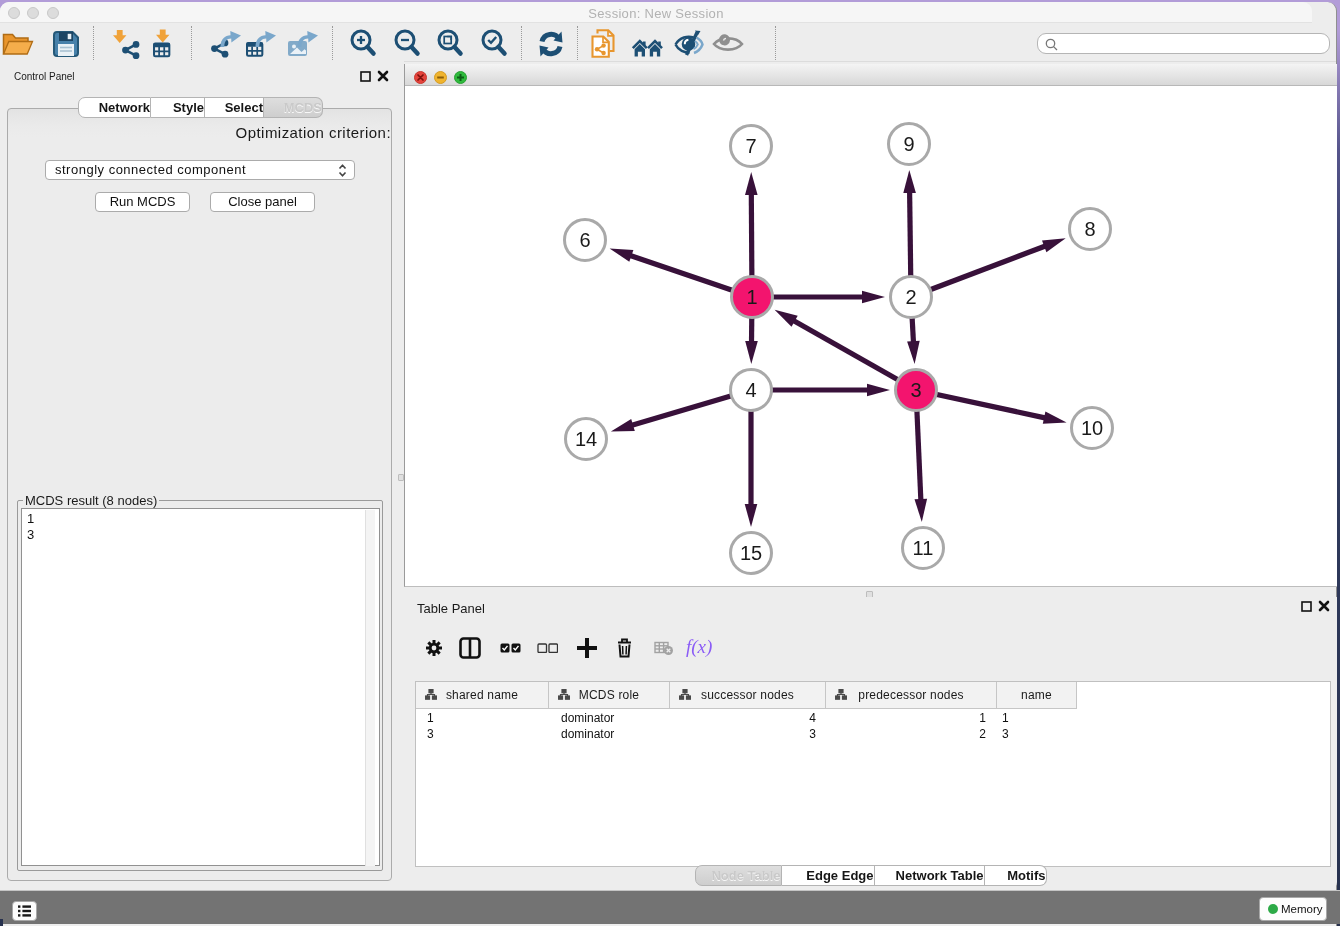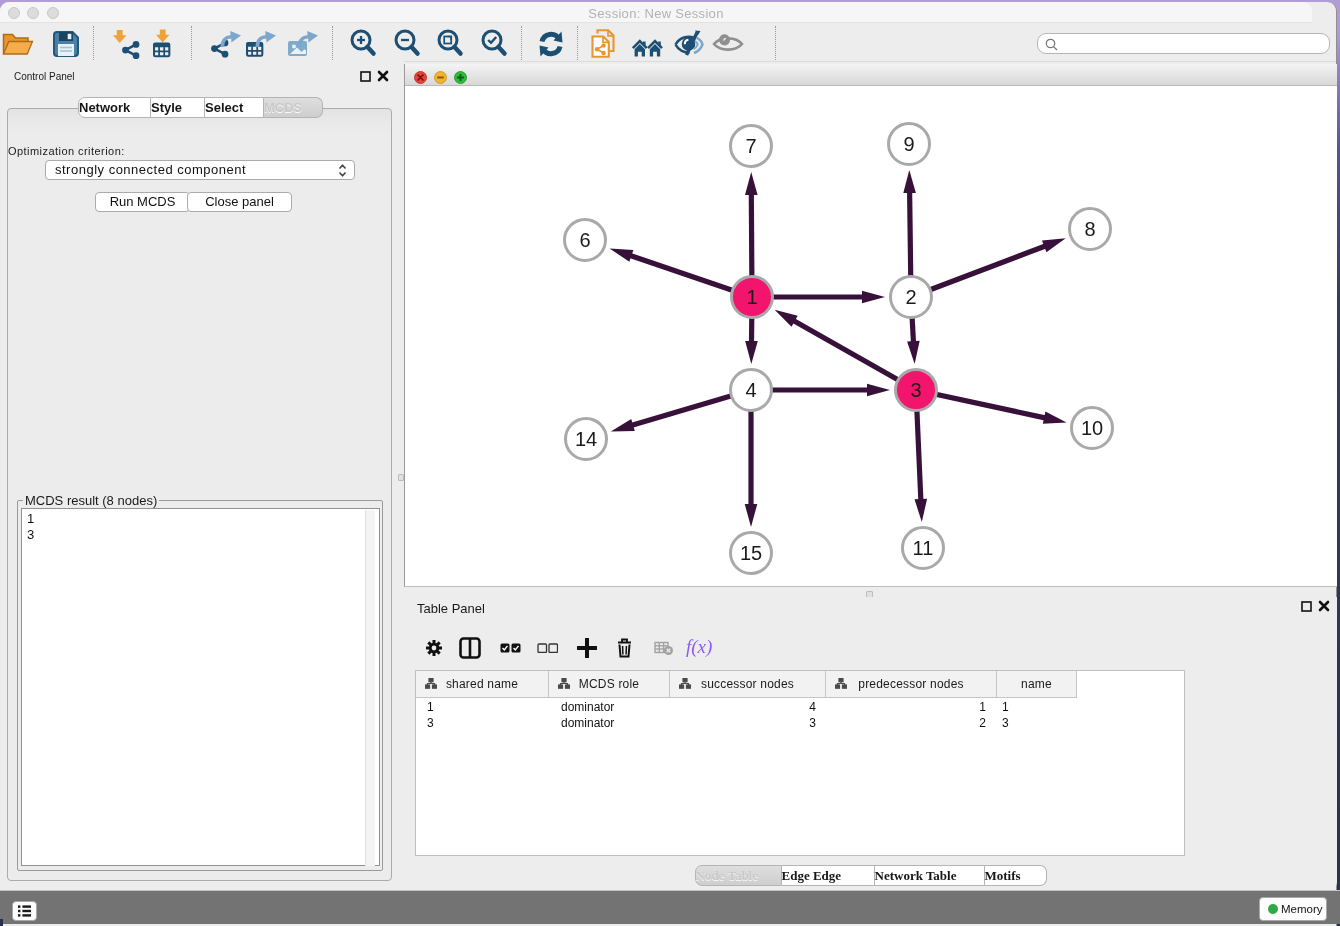--- a/index.html
+++ b/index.html
@@ -10,51 +10,51 @@
 #titletext { position:absolute; top:4px; left:0; width:100%; text-align:center; font-size:13px; letter-spacing:0.3px; color:#b2b2b2; }
 #toolbar { position:absolute; left:0; top:21px; width:1336px; height:39px; background:#ededed; border-bottom:1px solid #dcdcdc; }
 .sep { position:absolute; top:3px; height:34px; width:0; border-left:1px dotted #9a9a9a; }
 .ticon { position:absolute; top:4px; }
 #searchbox { position:absolute; left:1037px; top:10px; width:293px; height:21px; background:#fff; border:1px solid #b5b5b5; border-radius:9px; }
 
 #cp { position:absolute; left:0; top:58px; width:398px; height:830px; background:#ededed; }
 #cp-title { position:absolute; left:14px; top:11px; font-size:10px; color:#1a1a1a; }
 .wbtn { position:absolute; top:12px; font-size:12px; color:#111; }
 .tabrow { position:absolute; display:flex; z-index:3; }
-.tab { height:21px; line-height:20px; font-size:13px; font-weight:bold; text-align:left; background:#fff; border:1px solid #b4b4b4; border-left:none; color:#161616; padding:0; }
+.tab { height:21px; line-height:20px; font-size:13px; font-weight:bold; text-align:right; background:#fff; border:1px solid #b4b4b4; border-left:none; color:#161616; padding:0; }
 .tab.first { border-left:1px solid #b4b4b4; border-radius:7px 0 0 7px; }
 .tab.last { border-radius:0 7px 7px 0; }
 .tab.sel { background:linear-gradient(#dedede,#cecece); color:#c9c9c9; text-shadow:0 1px 0 #f8f8f8; }
 #cp-pane { position:absolute; left:7px; top:48px; width:385px; height:773px; background:linear-gradient(#e3e3e3 0px,#eaeaea 16px,#ececec 28px); border:1px solid #ababab; border-radius:4px; }
-#opt-label { position:absolute; left:0; top:36px; width:100%; text-align:left; font-size:11px; letter-spacing:0.45px; color:#1a1a1a; }
+#opt-label { position:absolute; left:0; top:15px; width:100%; text-align:right; font-size:15px; letter-spacing:0.45px; color:#1a1a1a; }
 #dropdown { position:absolute; left:37px; top:51px; width:310px; height:20px; background:#fff; border:1px solid #ababab; border-radius:4px; font-size:13px; letter-spacing:0.5px; line-height:18px; padding-left:9px; color:#111; }
 .btn { position:absolute; top:83px; height:20px; background:#fff; border:1px solid #ababab; border-radius:4px; font-size:13px; text-align:center; line-height:18px; color:#111; }
 #fieldset { position:absolute; left:9px; top:391px; width:366px; height:371px; border:1px solid #9a9a9a; border-radius:2px; }
 #fs-legend { position:absolute; left:5px; top:-8px; background:#ececec; padding:0 2px; font-size:13px; color:#1a1a1a; }
 #fs-inner { position:absolute; left:3px; top:7px; width:359px; height:358px; background:#fff; border:1px solid #919191; font-size:13px; color:#111; padding:2px 0 0 5px; line-height:16px; }
 #fs-scroll { position:absolute; right:4px; top:1px; width:10px; height:356px; background:#f4f4f4; border-left:1px solid #e0e0e0; }
 
 #vsplit { position:absolute; left:398px; top:58px; width:6px; height:830px; background:#ededed; }
 #vsplit-h { position:absolute; left:0px; top:414px; width:6px; height:7px; background:#e0e0e0; border:1px solid #bdbdbd; border-radius:1px; }
 
 #net { position:absolute; left:404px; top:62px; width:933px; height:523px; background:#fff; border-left:1px solid #9a9a9a; border-bottom:1px solid #bdbdbd; }
 #net-tb { position:absolute; left:0; top:0; width:100%; height:22px; background:linear-gradient(#f4f4f4,#d8d8d8); border-bottom:1px solid #b8b8b8; }
 #net-title { position:absolute; top:5px; padding-left:10px; left:0; width:100%; text-align:center; font-size:13.5px; letter-spacing:0.9px; color:#1b1b1b; }
 .mac { position:absolute; top:7px; width:13px; height:13px; border-radius:50%; }
 #net-canvas { position:absolute; left:0px; top:22px; }
 #hsplit-h { position:absolute; left:866px; top:589px; width:7px; height:8px; background:#e0e0e0; border:1px solid #bdbdbd; border-radius:1px; }
 
 #tp { position:absolute; left:404px; top:595px; width:933px; height:293px; background:#ededed; }
 #tp-title { position:absolute; left:13px; top:4px; font-size:13px; color:#1a1a1a; }
 #tp-toolbar { position:absolute; left:10px; top:33px; width:916px; height:38px; }
-#tbl { position:absolute; left:11px; top:73px; width:770px; height:186px; background:#fff; border:1px solid #c0c0c0; }
+#tbl { position:absolute; left:11px; top:84px; width:916px; height:186px; background:#fff; border:1px solid #c0c0c0; }
 .hcell { position:absolute; top:0; height:27px; background:#f2f2f2; border-right:1px solid #c6c6c6; border-bottom:1px solid #c6c6c6; font-size:12px; letter-spacing:0.2px; color:#1a1a1a; text-align:center; line-height:27px; }
 .hicon { position:absolute; left:9px; top:7px; }
 .cell { position:absolute; font-size:12px; color:#111; }
-#tp-tabs { position:absolute; left:0; top:268px; width:100%; display:flex; justify-content:center;font-family:Liberation Serif, serif; }
+#tp-tabs { position:absolute; left:0; top:268px; width:100%; display:flex; justify-content:center; }
 
 #status { position:absolute; left:0; top:888px; width:1340px; height:34px; background:#737373; border-top:1px solid #c4c4c4; }
 #sb-left { position:absolute; left:12px; top:10px; width:25px; height:20px; background:#fdfdfd; border:1px solid #a8a8a8; border-radius:4px; }
 #sb-mem { position:absolute; right:13px; top:6px; width:68px; height:24px; background:#fdfdfd; border:1px solid #a8a8a8; border-radius:4px; font-size:11.5px; color:#111; text-align:left; line-height:22px; padding-left:21px; }
 #sb-mem i { position:absolute; left:8px; top:6px; width:10px; height:10px; background:#2daa47; border-radius:50%; }
 #corner-bl { position:absolute; left:0; top:917px; width:3px; height:7px; background:#27314e; z-index:20; }
 #tp { border-radius:0 0 8px 8px; }
 </style>
 </head>
 <body>
@@ -230,21 +230,21 @@
   </div>
   <div id="cp-pane">
     <div id="opt-label">Optimization criterion:</div>
     <div id="dropdown">strongly connected component
       <svg width="11" height="13" style="position:absolute;right:6px;top:3px" viewBox="0 0 11 13">
             <path d="M2.5 4.5 L5.5 1.2 L8.5 4.5" fill="none" stroke="#444" stroke-width="1.6" stroke-linejoin="round"></path>
             <path d="M2.5 8.5 L5.5 11.8 L8.5 8.5" fill="none" stroke="#444" stroke-width="1.6" stroke-linejoin="round"></path>
           </svg>
     </div>
     <div class="btn" style="left:87px;width:95px">Run MCDS</div>
-    <div class="btn" style="left:179px;width:105px">Close panel</div>
+    <div class="btn" style="left:202px;width:105px">Close panel</div>
     <div id="fieldset">
       <div id="fs-legend">MCDS result (8 nodes)</div>
       <div id="fs-inner">1<br>3<div id="fs-scroll"></div></div>
     </div>
   </div>
 </div>
 <div id="vsplit">
       <div id="vsplit-h"></div>
     </div>
 <div id="net">

